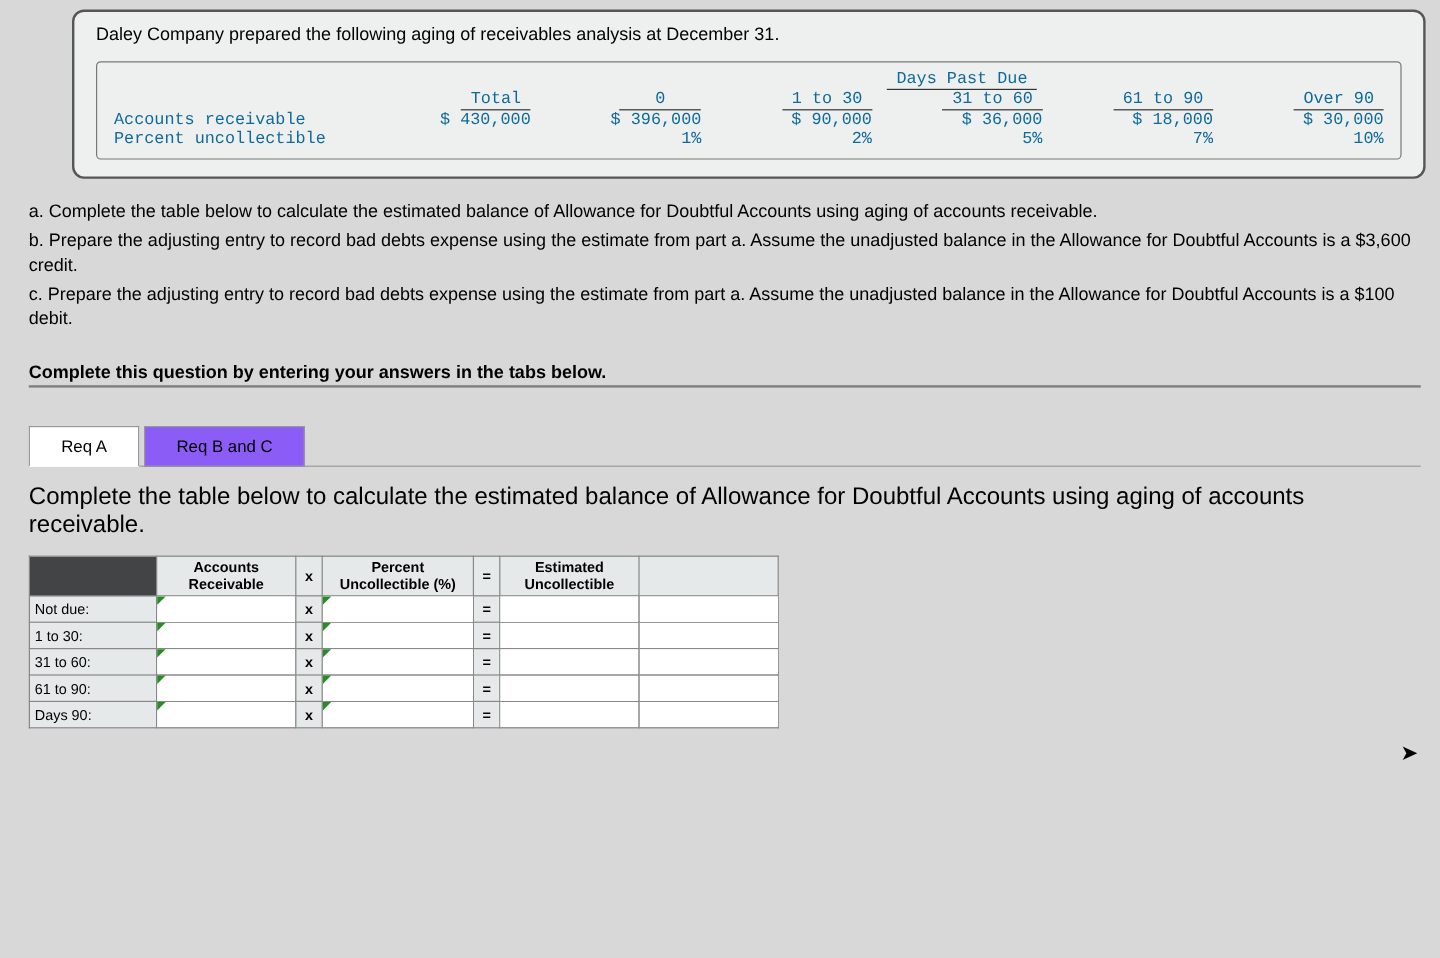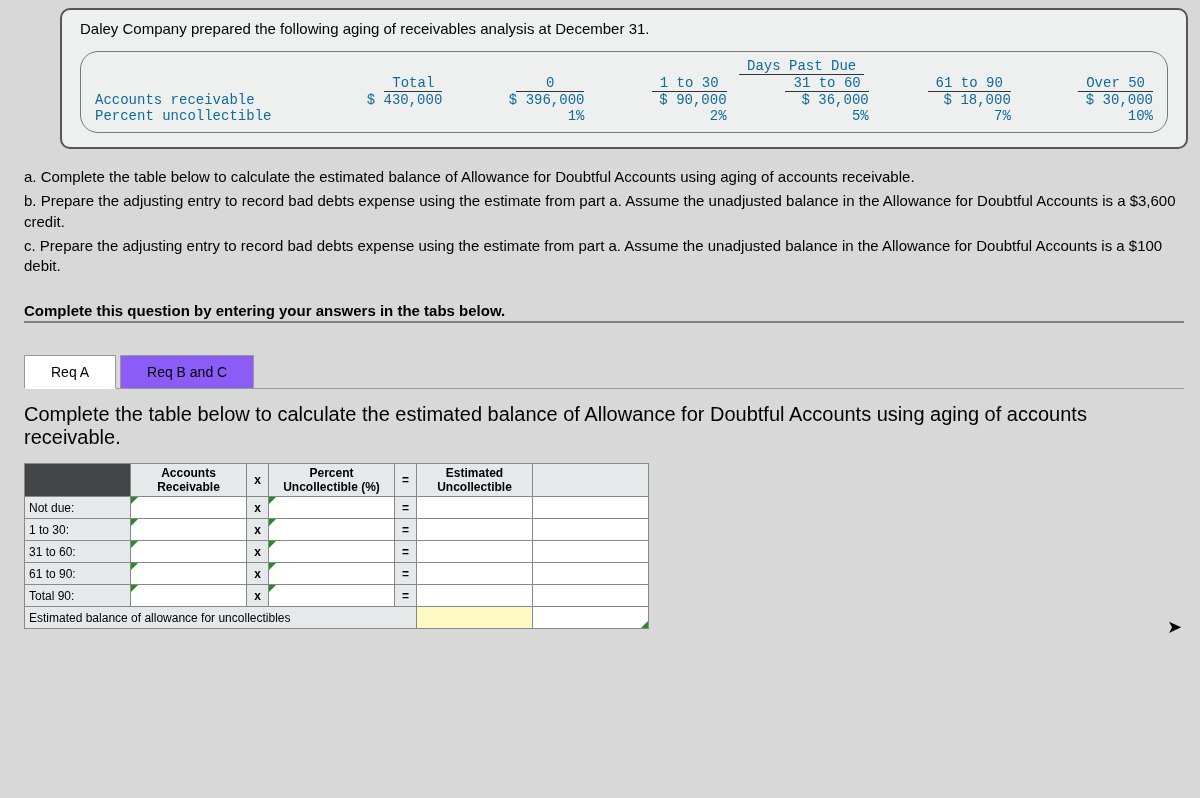--- a/index.html
+++ b/index.html
@@ -16,21 +16,21 @@
     .outer-box {
       background: #eef0f0;
       border: 2px solid #565656;
       border-radius: 10px;
       margin: 8px 12px 0 60px;
       padding: 8px 18px 14px 18px;
     }
     .intro { font-size: 15px; padding: 2px 0 14px 0; }
     .aging-box {
       border: 1px solid #777;
-      border-radius: 18px;
+      border-radius: 4px;
       padding: 6px 10px 8px 10px;
       font-family: "Courier New", monospace;
       font-size: 14px;
     }
     .aging-table { width: 100%; border-collapse: collapse; table-layout: fixed; }
     .aging-table td { padding: 0 4px; white-space: nowrap; }
     .aging-table .hdr { color: #0f6a9a; }
     .aging-table .blue { color: #0f6a9a; }
     .aging-table .r { text-align: right; }
     .aging-table .c { text-align: center; }
@@ -105,21 +105,21 @@
         <td></td>
             <td></td>
       </tr>
       <tr class="hdr">
         <td></td>
         <td class="r"><span class="ul">Total</span></td>
         <td class="r"><span class="ul" style="padding:0 30px">0</span></td>
         <td class="r"><span class="ul">1 to 30</span></td>
         <td class="r"><span class="ul">31 to 60</span></td>
         <td class="r"><span class="ul">61 to 90</span></td>
-        <td class="r"><span class="ul">Over 50</span></td>
+        <td class="r"><span class="ul">Over 90</span></td>
       </tr>
       <tr class="blue">
         <td>Accounts receivable</td>
         <td class="r">$ 430,000</td>
         <td class="r">$ 396,000</td>
         <td class="r">$ 90,000</td>
         <td class="r">$ 36,000</td>
         <td class="r">$ 18,000</td>
         <td class="r">$ 30,000</td>
       </tr>
@@ -198,30 +198,25 @@
     <tr>
       <td class="label">61 to 90:</td>
       <td class="inp-cell"><span class="tri"></span><input style=""></td>
       <td class="opcol">x</td>
       <td class="inp-cell"><span class="tri"></span><input style=""></td>
       <td class="opcol">=</td>
       <td class="inp-cell"><input style=""></td>
       <td class="inp-cell"><input style=""></td>
     </tr>
     <tr>
-      <td class="label">Total 90:</td>
-      <td class="inp-cell"><span class="tri"></span><input style=""></td>
-      <td class="opcol">x</td>
-      <td class="inp-cell"><span class="tri"></span><input style=""></td>
-      <td class="opcol">=</td>
-      <td class="inp-cell"><input style=""></td>
-      <td class="inp-cell"><input style=""></td>
-    </tr>
-    <tr class="totrow">
-      <td class="label" colspan="5">Estimated balance of allowance for uncollectibles</td>
-      <td class="inp-cell yellow"><input style=""></td>
-      <td class="inp-cell"><span class="tri-r"></span><input style=""></td>
+      <td class="label">Days 90:</td>
+      <td class="inp-cell"><span class="tri"></span><input style=""></td>
+      <td class="opcol">x</td>
+      <td class="inp-cell"><span class="tri"></span><input style=""></td>
+      <td class="opcol">=</td>
+      <td class="inp-cell"><input style=""></td>
+      <td class="inp-cell"><input style=""></td>
     </tr>
   </tbody>
     </table>
 </div>
 
 <span class="cursor">➤</span>
 
 </body></html>

